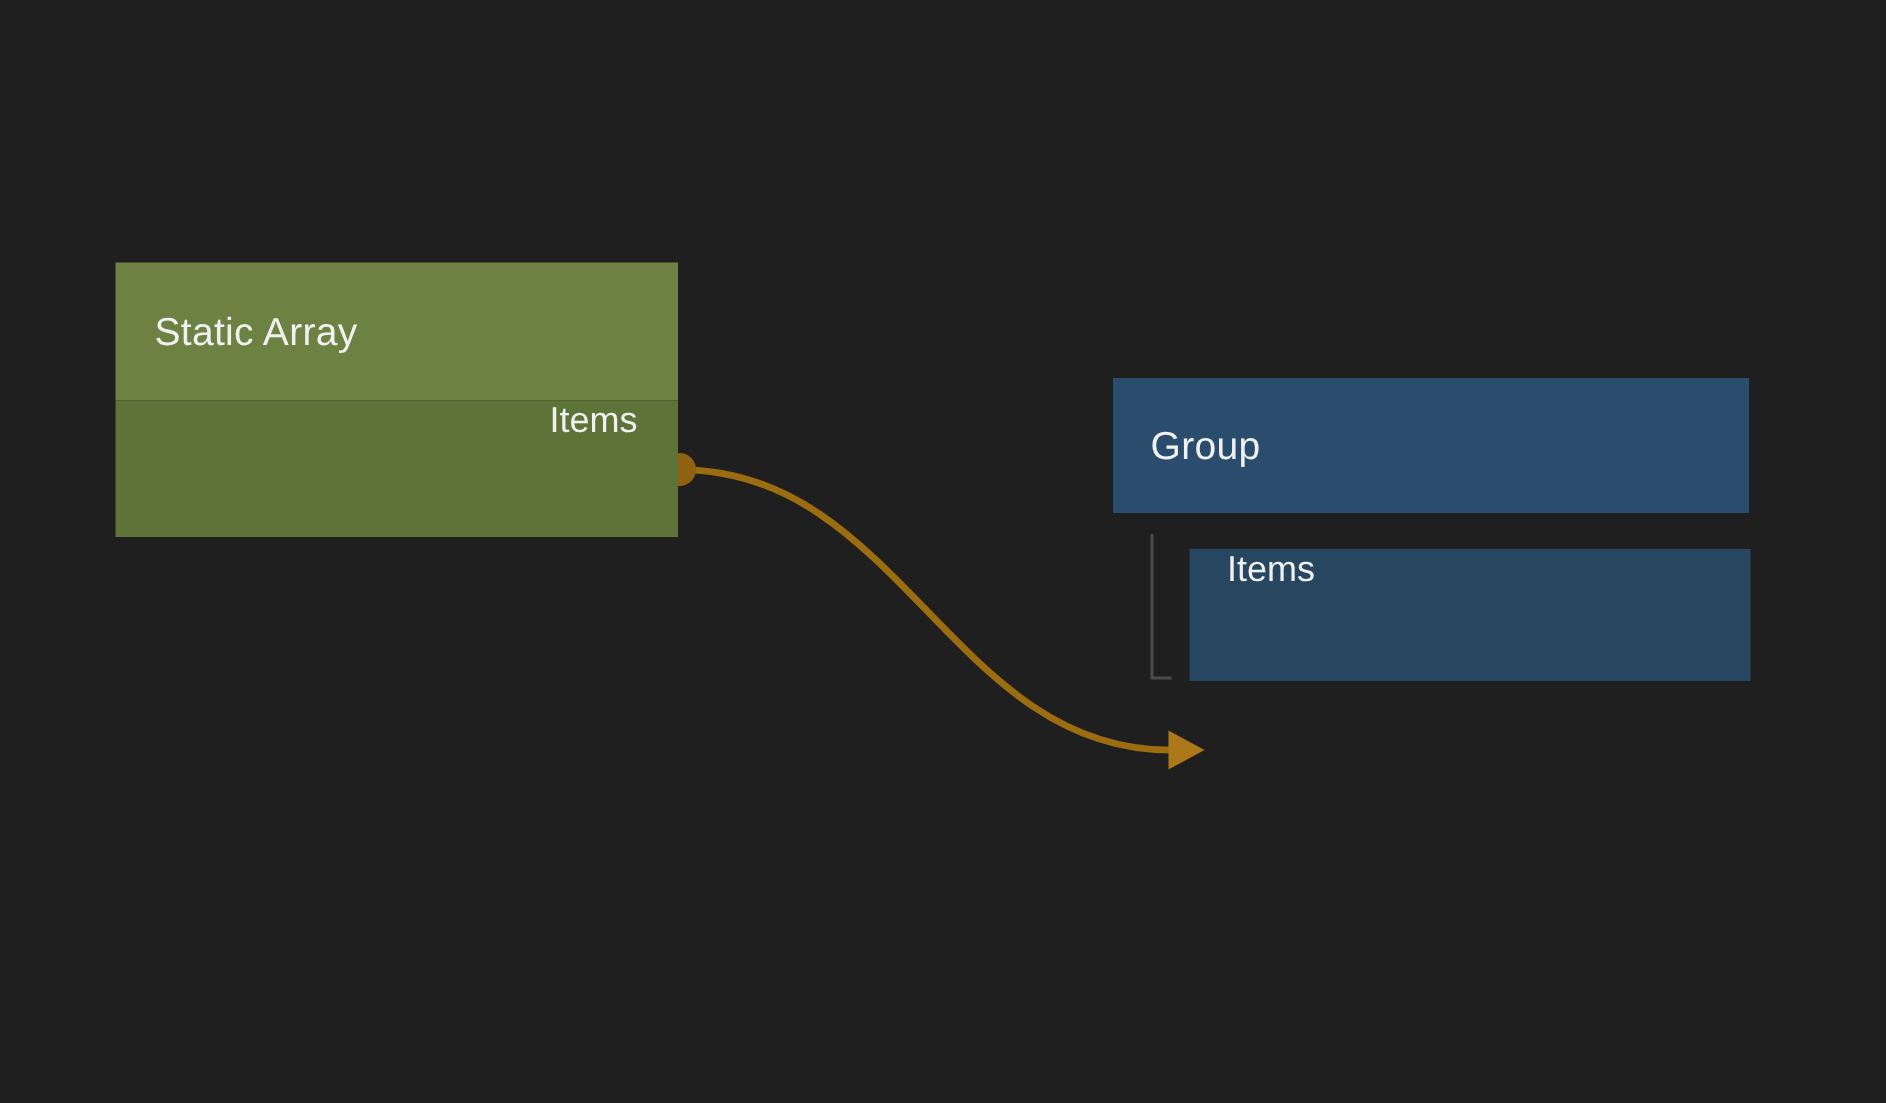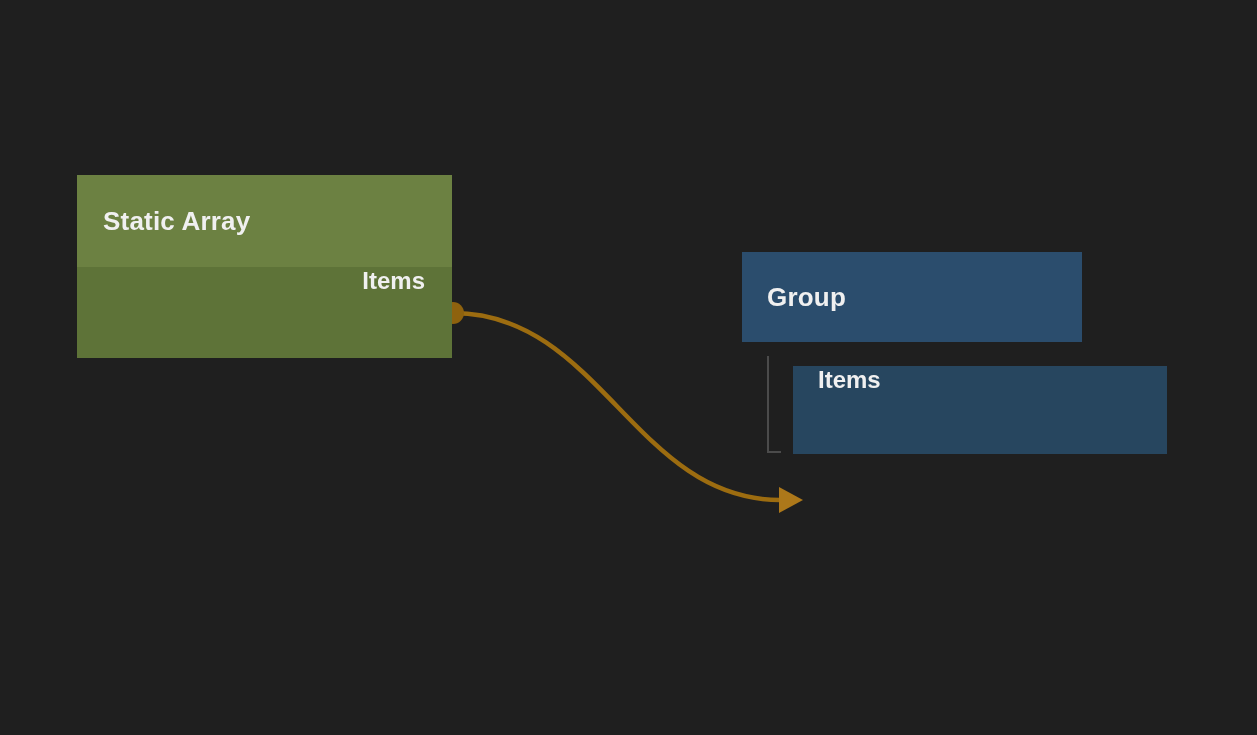--- a/index.html
+++ b/index.html
@@ -44,21 +44,20 @@
     stroke: var(--wire);
     stroke-width: 4.5;
     pointer-events: stroke;
   }
   .arrowhead { fill: var(--arrow); }
   .port-dot { fill: var(--port); }
 
   .node {
     position: absolute;
     cursor: default;
-    font-weight: bold;
   }
   .node-header {
     display: flex;
     align-items: center;
     font-size: 26px;
     letter-spacing: 0.2px;
   }
   .node-body {
     display: flex;
     align-items: flex-start;
@@ -73,21 +72,21 @@
     padding-left: 26px;
   }
   .node-static-array .node-body {
     height: 91px;
     background: var(--green-body);
     justify-content: flex-end;
     padding-right: 27px;
   }
 
   
-  .node-group { left: 742px; top: 252px; width: 340px; height: 90px; }
+  .node-group { left: 742px; top: 252px; width: 424px; height: 90px; }
   .node-group .node-header {
     height: 90px;
     background: var(--blue-header);
     padding-left: 25px;
   }
 
   
   .node-repeater { left: 793px; top: 366px; width: 374px; height: 179px; }
   .node-repeater .node-header {
     height: 91px;

